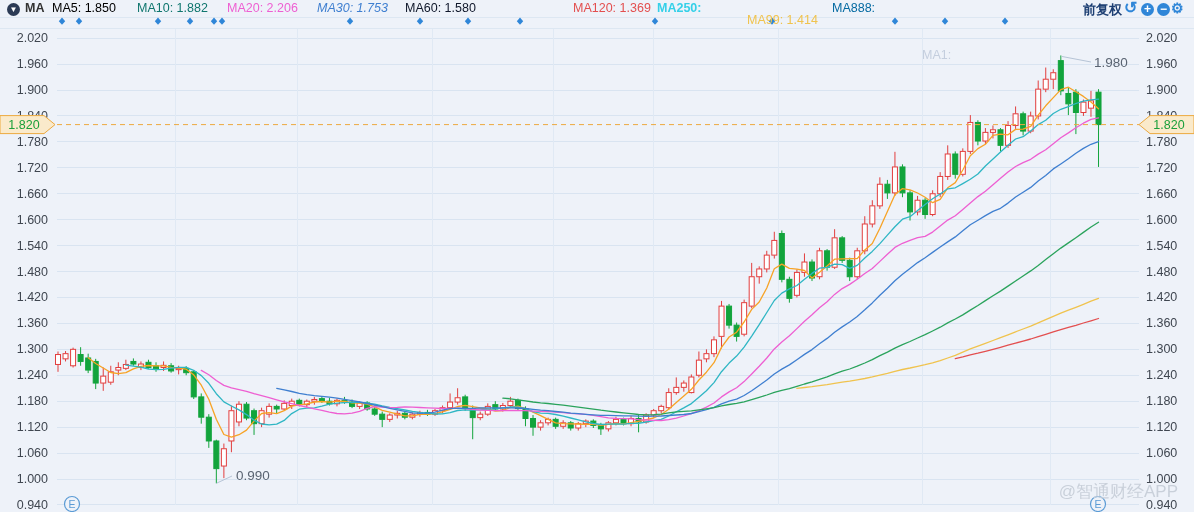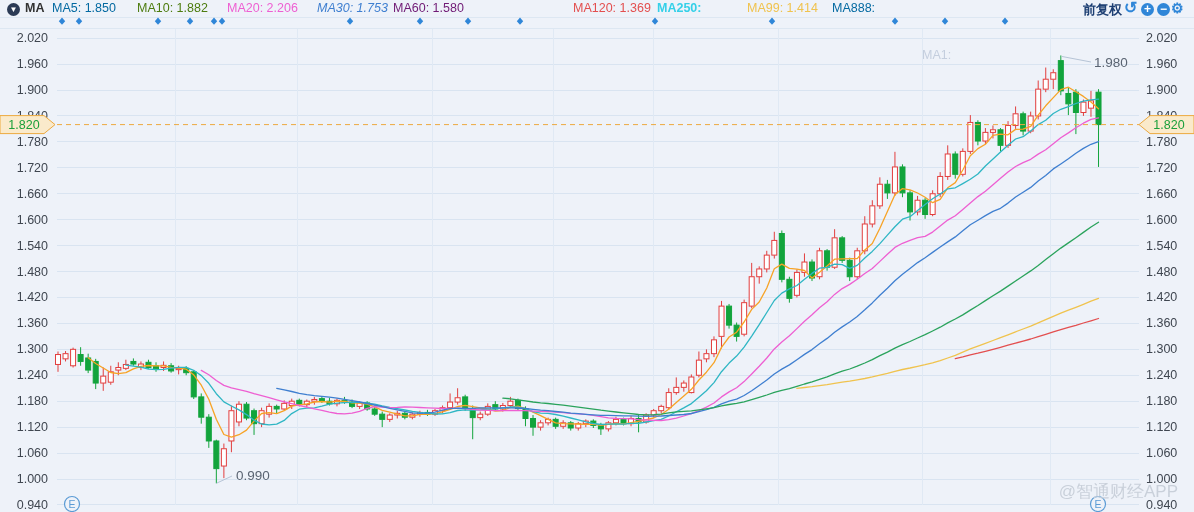--- a/index.html
+++ b/index.html
@@ -555,23 +555,23 @@
   </svg>
 
 <div class="topbar">
   <span class="dd"><span>▼</span></span>
   <span class="ma">MA</span>
   <span class="adjust">前复权</span>
   <span class="ticon undo">↺</span>
   <span class="circle-btn zi">+</span>
   <span class="circle-btn zo">−</span>
   <span class="ticon gear">⚙</span>
-<span class="leg" style="left: 52px; color: #0369a1;">MA5: 1.850</span>
-    <span class="leg" style="left: 137px; color: #4d7c0f;">MA10: 1.882</span>
+<span class="leg" style="left: 52px; color: #000000;">MA5: 1.850</span>
+    <span class="leg" style="left: 137px; color: #0f766e;">MA10: 1.882</span>
     <span class="leg" style="left: 227px; color: rgb(238, 95, 210);">MA20: 2.206</span>
     <span class="leg" style="left: 317px; color: rgb(63, 127, 208); font-style: italic;">MA30: 1.753</span>
-    <span class="leg" style="left: 393px; color: #701a75;">MA60: 1.580</span>
+    <span class="leg" style="left: 405px; color: #0f172a;">MA60: 1.580</span>
     <span class="leg" style="left: 565px; color: rgb(227, 79, 79); margin-left: 8px;">MA120: 1.369</span>
     <span class="leg" style="left: 657px; color: rgb(53, 208, 232); font-weight: bold;">MA250:</span>
-    <span class="leg" style="left: 747px; color: rgb(240, 195, 78);">MA99: 1.414</span>
+    <span class="leg" style="left: 747px; color: rgb(240, 195, 78); margin-top: 12px;">MA99: 1.414</span>
     <span class="leg" style="left: 832px; color: #0369a1;">MA888:</span>
     <span class="leg" style="left: 922px; color: rgb(196, 206, 222); margin-top: 47px;">MA1:</span>
   </div>
 
 </body></html>

